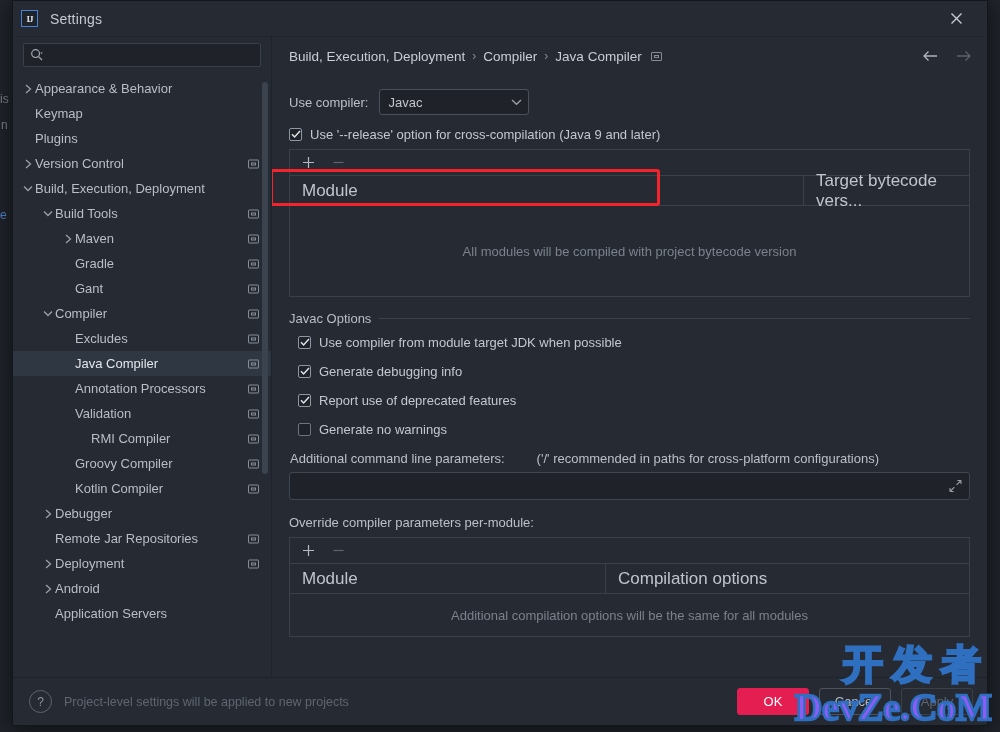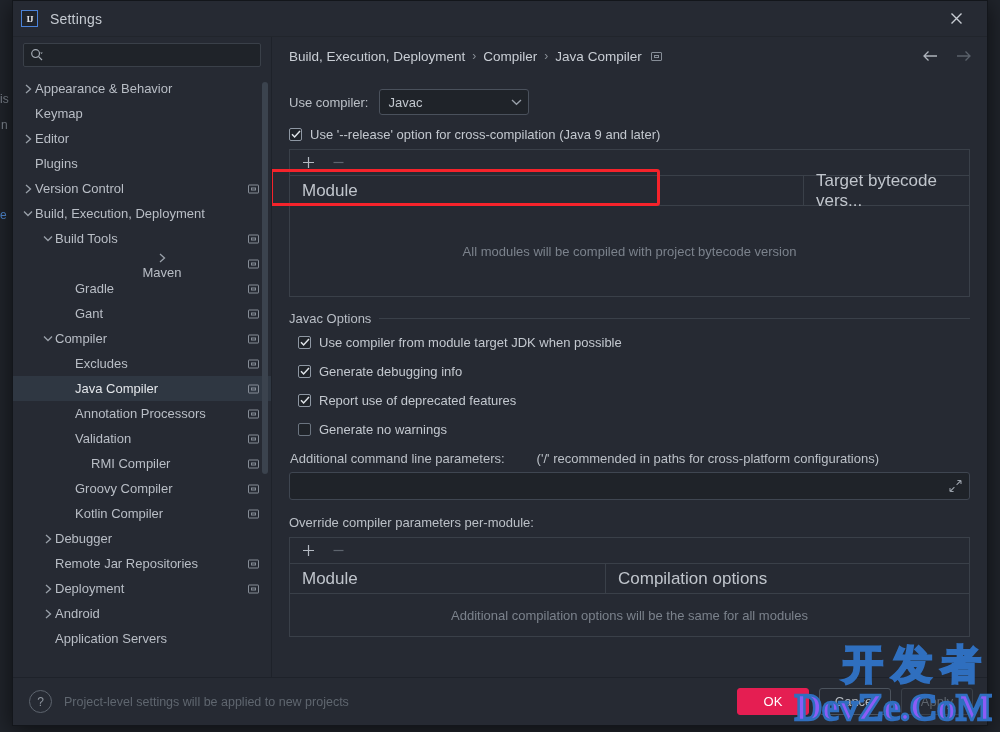--- a/index.html
+++ b/index.html
@@ -242,37 +242,29 @@
                   <path d="M2 1 L6.5 5 L2 9" stroke="#9aa1aa" stroke-width="1.3" fill="none"></path>
                 </svg>
               </span>
               <span class="tree-label">Appearance &amp; Behavior</span>
             </div>
             <div class="tree-row" style="padding-left: 8px;">
               <span class="tw"></span>
               <span class="tree-label">Keymap</span>
             </div>
             <div class="tree-row" style="padding-left: 8px;">
+              <span class="tw"></span>
+              <span class="tree-label">Plugins</span>
+            </div>
+            <div class="tree-row" style="padding-left: 8px;">
               <span class="tw">
                 <svg width="9" height="10" viewBox="0 0 9 10">
                   <path d="M2 1 L6.5 5 L2 9" stroke="#9aa1aa" stroke-width="1.3" fill="none"></path>
                 </svg>
               </span>
-              <span class="tree-label">Editor</span>
-            </div>
-            <div class="tree-row" style="padding-left: 8px;">
-              <span class="tw"></span>
-              <span class="tree-label">Plugins</span>
-            </div>
-            <div class="tree-row" style="padding-left: 8px;">
-              <span class="tw">
-                <svg width="9" height="10" viewBox="0 0 9 10">
-                  <path d="M2 1 L6.5 5 L2 9" stroke="#9aa1aa" stroke-width="1.3" fill="none"></path>
-                </svg>
-              </span>
               <span class="tree-label">Version Control</span>
               <span class="cfg-badge">
                 <i></i>
               </span>
             </div>
             <div class="tree-row" style="padding-left: 8px;">
               <span class="tw">
                 <svg width="10" height="9" viewBox="0 0 10 9">
                   <path d="M1 2.5 L5 6.5 L9 2.5" stroke="#9aa1aa" stroke-width="1.3" fill="none"></path>
                 </svg>
@@ -283,21 +275,21 @@
               <span class="tw">
                 <svg width="10" height="9" viewBox="0 0 10 9">
                   <path d="M1 2.5 L5 6.5 L9 2.5" stroke="#9aa1aa" stroke-width="1.3" fill="none"></path>
                 </svg>
               </span>
               <span class="tree-label">Build Tools</span>
               <span class="cfg-badge">
                 <i></i>
               </span>
             </div>
-            <div class="tree-row" style="padding-left: 48px; flex-direction: column;">
+            <div class="tree-row" style="padding-left: 48px;">
               <span class="tw">
                 <svg width="9" height="10" viewBox="0 0 9 10">
                   <path d="M2 1 L6.5 5 L2 9" stroke="#9aa1aa" stroke-width="1.3" fill="none"></path>
                 </svg>
               </span>
               <span class="tree-label">Maven</span>
               <span class="cfg-badge">
                 <i></i>
               </span>
             </div>

